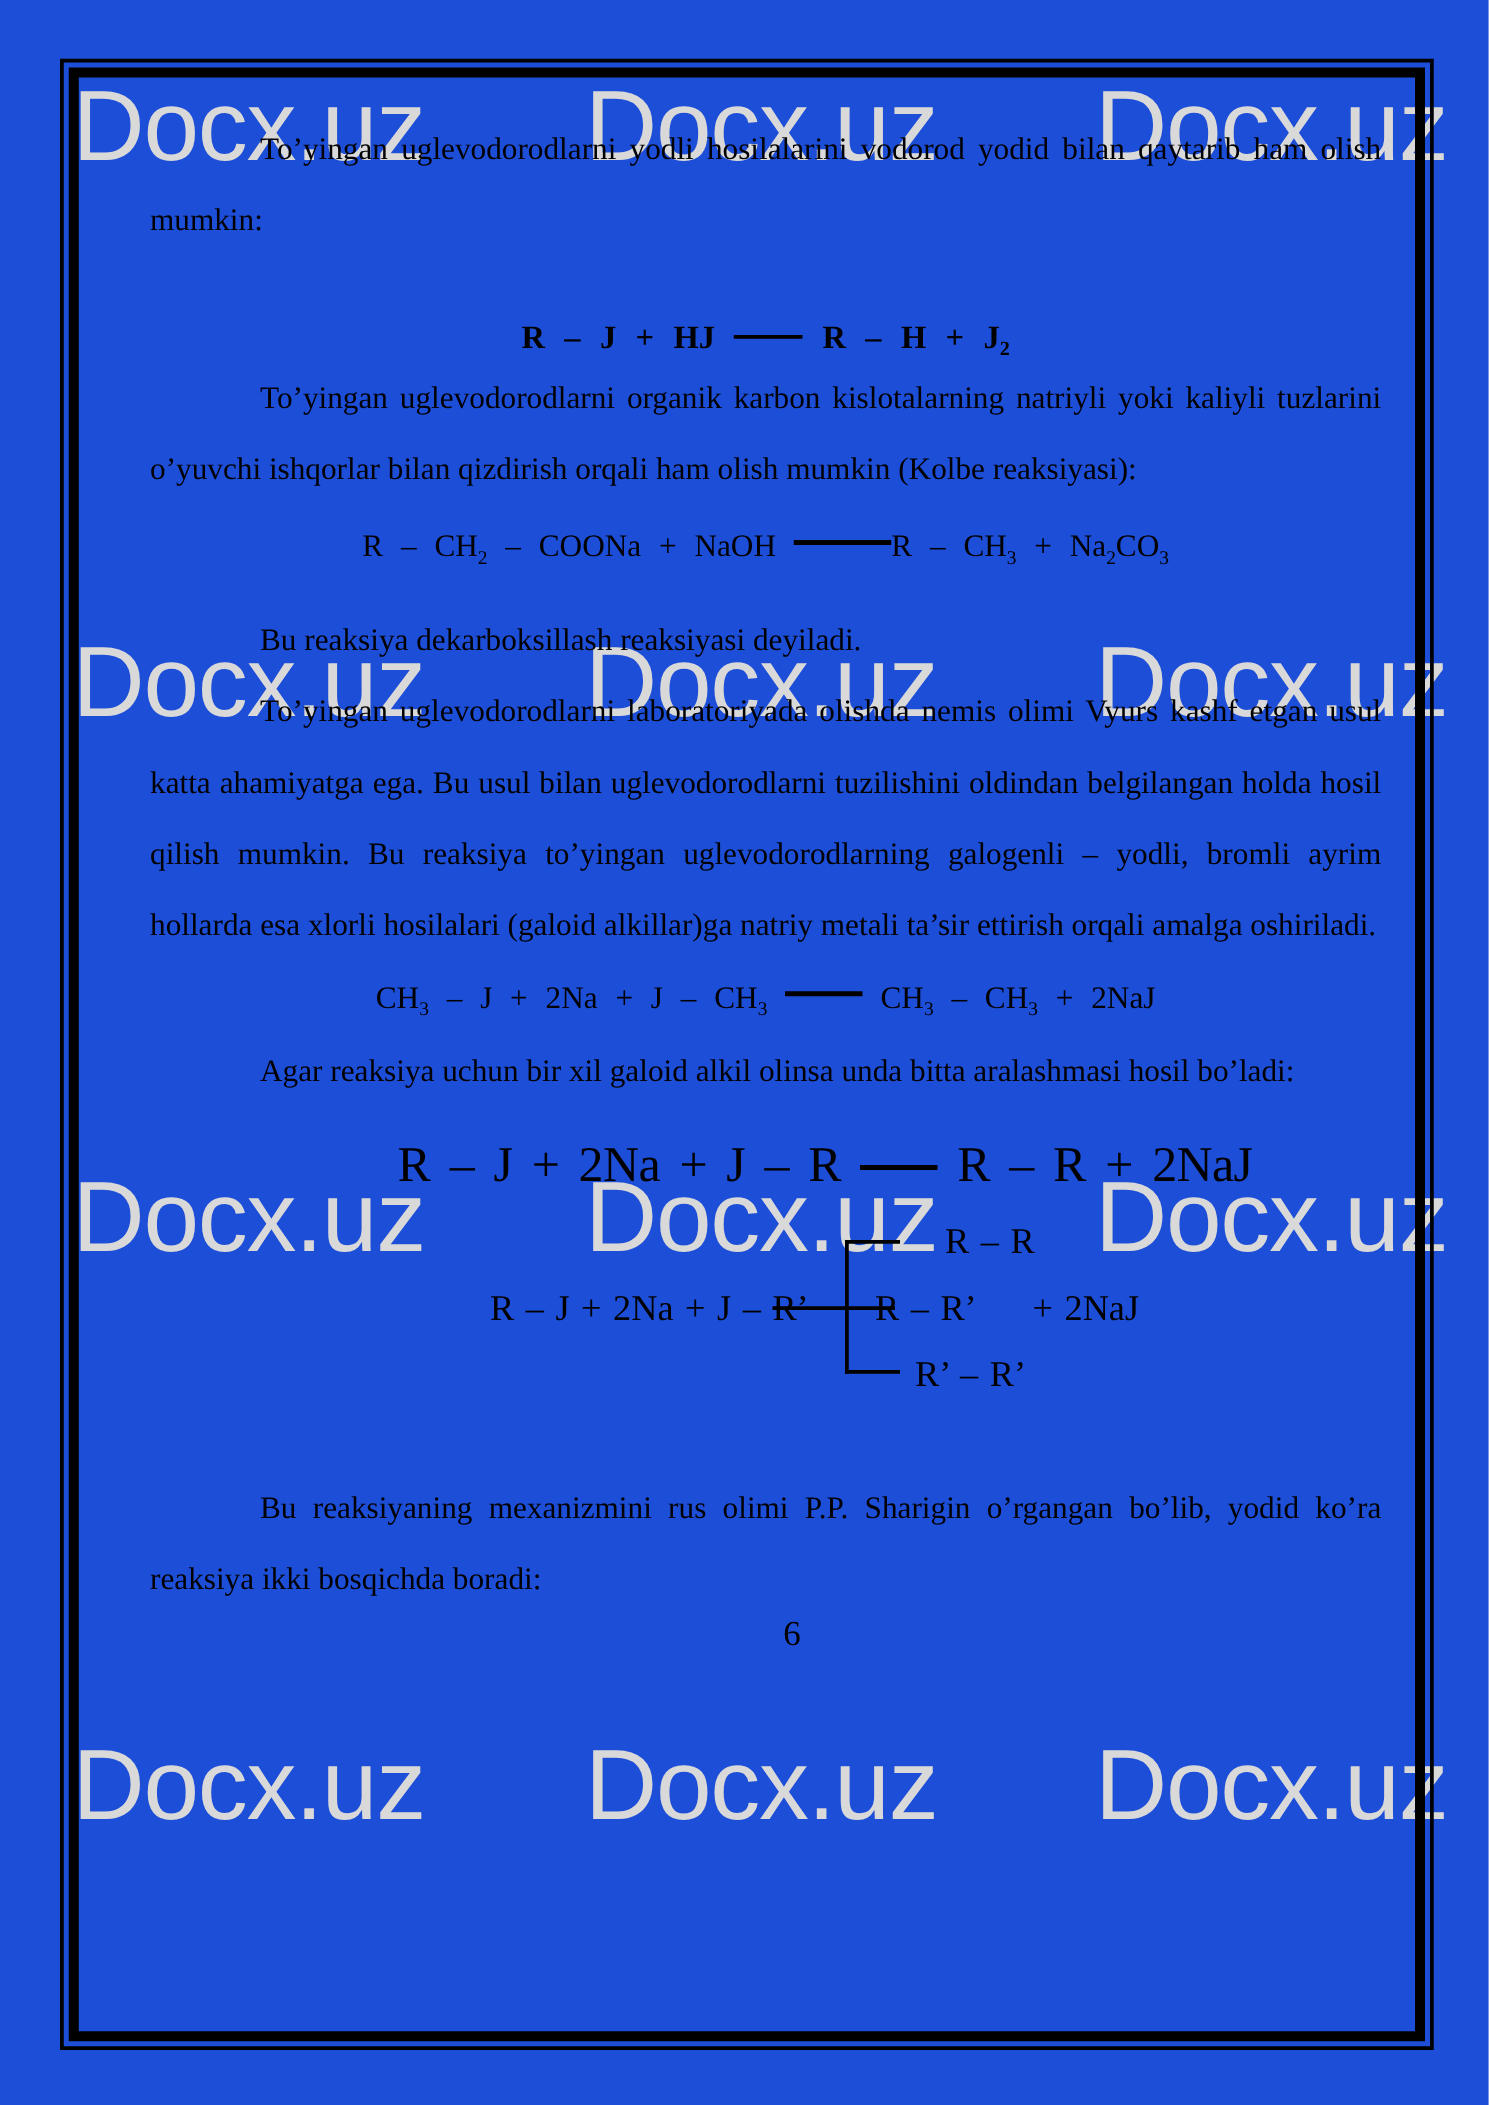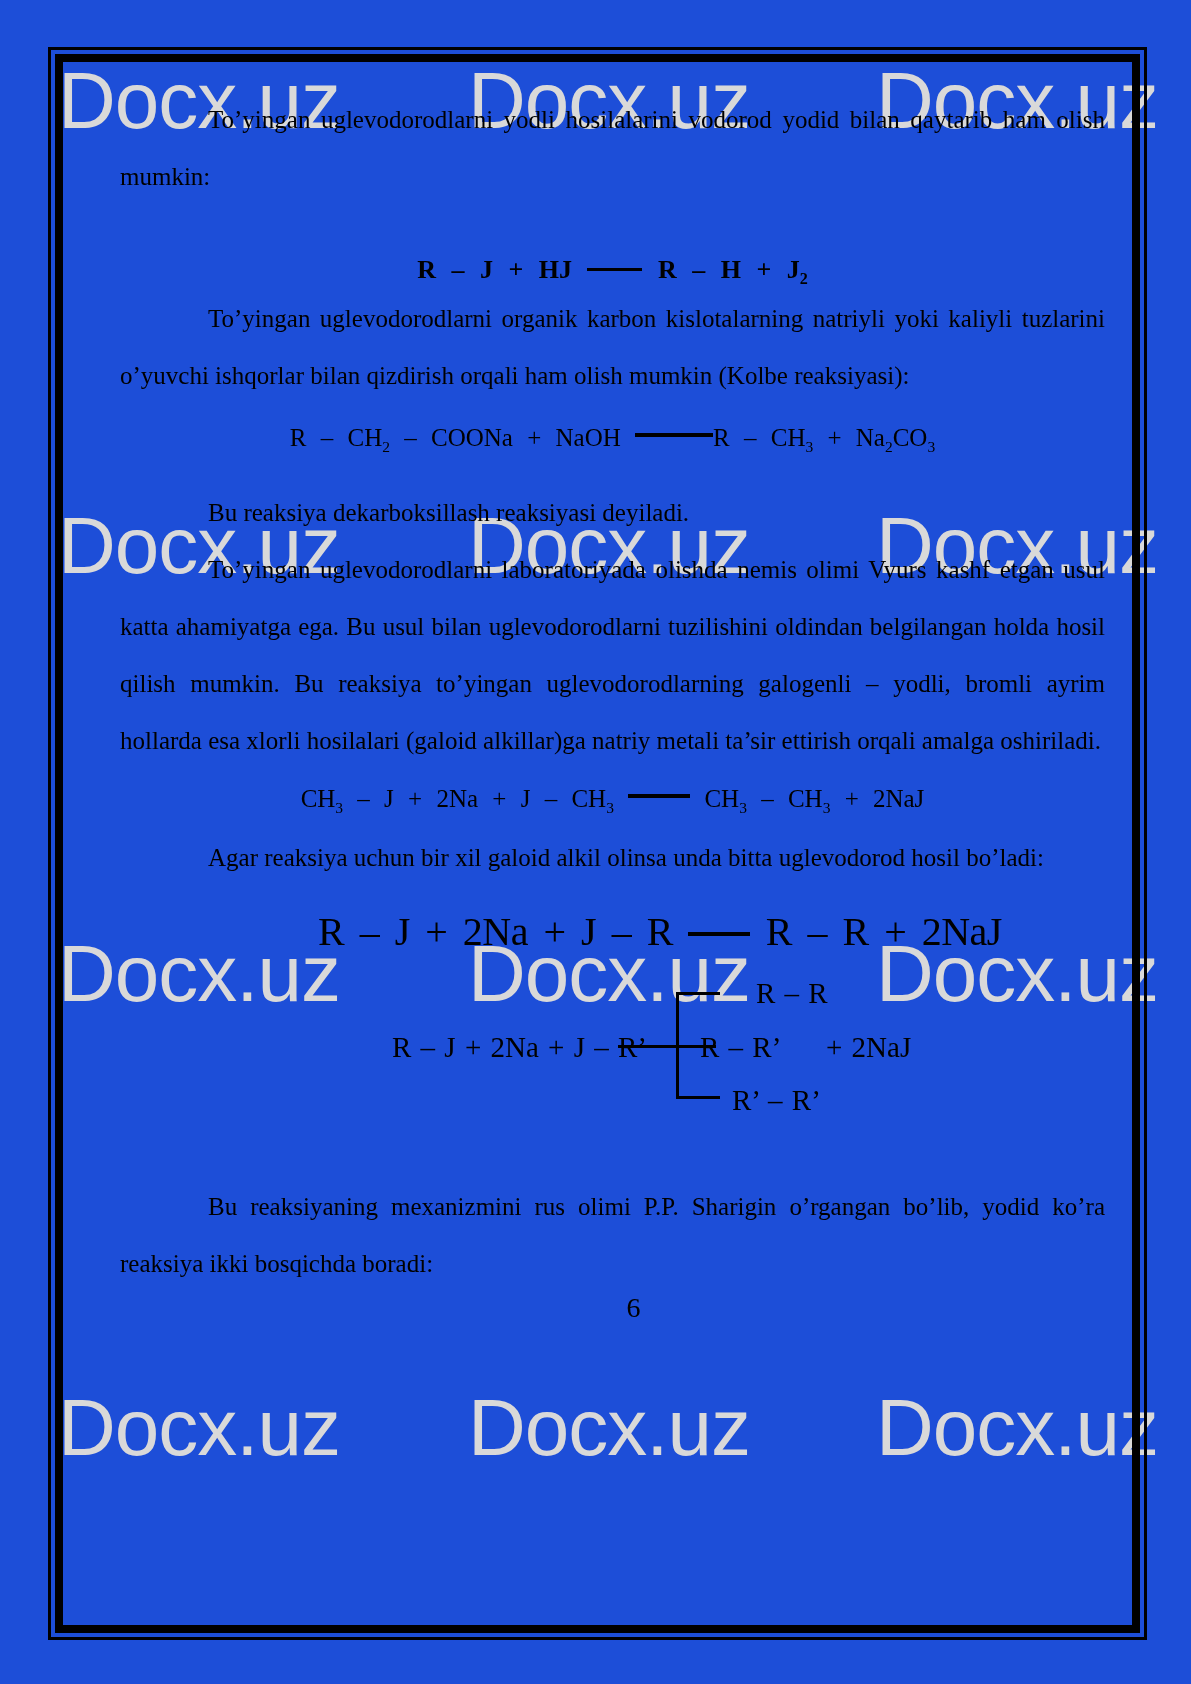--- a/index.html
+++ b/index.html
@@ -72,21 +72,21 @@
     <p class="body">To’yingan uglevodorodlarni organik karbon kislotalarning natriyli yoki kaliyli tuzlarini o’yuvchi ishqorlar bilan qizdirish orqali ham olish mumkin (Kolbe reaksiyasi):</p>
 
     <div class="eq eq-md eq2">R – CH<sub>2</sub> – COONa + NaOH <span class="rxn-dash" style="width: 78px;"></span>R – CH<sub>3</sub> + Na<sub>2</sub>CO<sub>3</sub></div>
 
     <p class="body">Bu reaksiya dekarboksillash reaksiyasi deyiladi.</p>
 
     <p class="body">To’yingan uglevodorodlarni laboratoriyada olishda nemis olimi Vyurs kashf etgan usul katta ahamiyatga ega. Bu usul bilan uglevodorodlarni tuzilishini oldindan belgilangan holda hosil qilish mumkin. Bu reaksiya to’yingan uglevodorodlarning galogenli – yodli, bromli ayrim hollarda esa xlorli hosilalari (galoid alkillar)ga natriy metali ta’sir ettirish orqali amalga oshiriladi.</p>
 
     <div class="eq eq-md eq3">CH<sub>3</sub> – J + 2Na + J – CH<sub>3</sub> <span class="rxn-dash" style="width: 62px;"></span> CH<sub>3</sub> – CH<sub>3</sub> + 2NaJ</div>
 
-    <p class="body">Agar reaksiya uchun bir xil galoid alkil olinsa unda bitta uglevodorod hosil bo’ladi:</p>
+    <p class="body">Agar reaksiya uchun bir xil galoid alkil olinsa unda bitta aralashmasi hosil bo’ladi:</p>
 
     <div class="eq eq-lg">R – J + 2Na + J – R <span class="rxn-dash" style="width: 62px;"></span>  R – R + 2NaJ</div>
 
 
     <div class="diagram">
       <span class="dg dg-reactant">R – J + 2Na + J – R’</span>
       <span class="dg-line-main"></span>
       <span class="dg-bracket"></span>
       <span class="dg dg-l1">R – R</span>
       <span class="dg dg-l2">R – R’</span>

